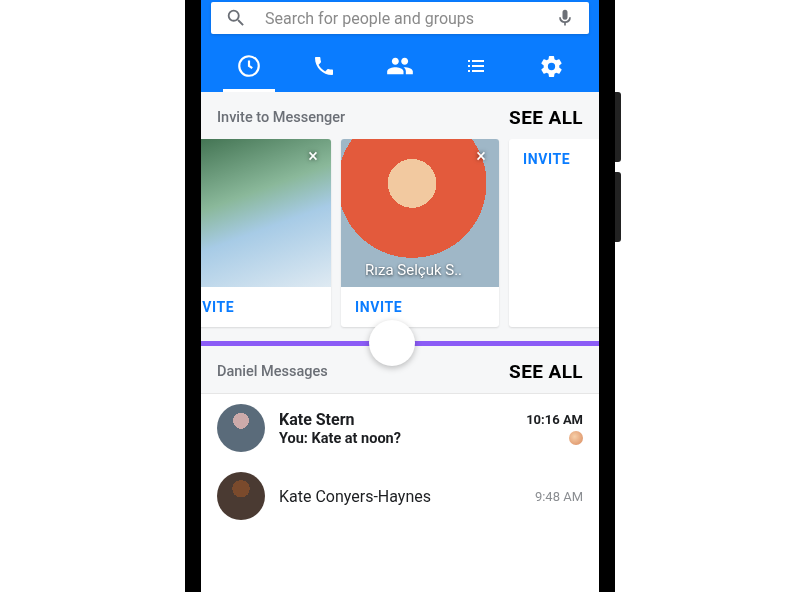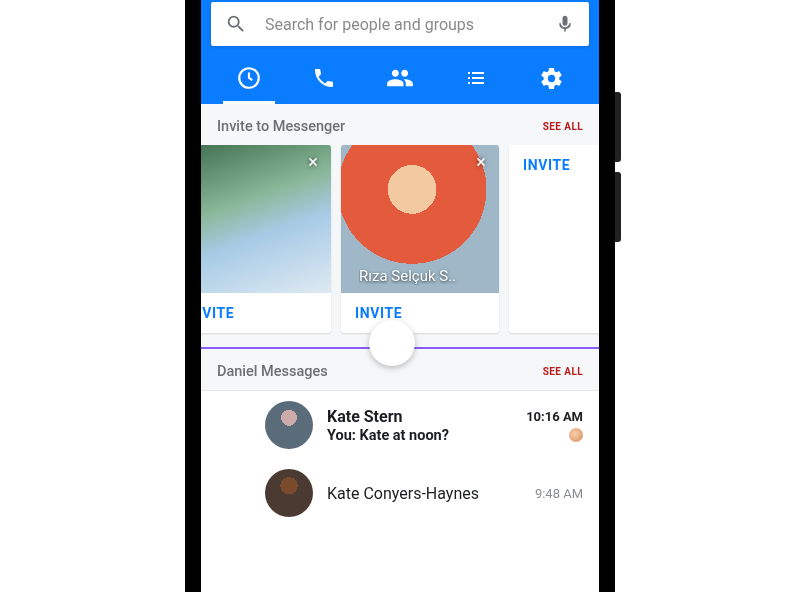--- a/index.html
+++ b/index.html
@@ -38,21 +38,21 @@
     display: flex;
     flex-direction: column;
   }
   .header {
     background: #0a7cff;
     padding: 10px 10px 0 10px;
   }
   .search-bar {
     background: #fff;
     border-radius: 2px;
-    height: 44px;
+    height: 32px;
     display: flex;
     align-items: center;
     padding: 0 14px;
     box-shadow: 0 1px 3px rgba(0,0,0,0.15);
   }
   .search-bar svg { flex-shrink: 0; }
   .search-placeholder {
     flex: 1;
     color: #8a8a8a;
     font-size: 16px;
@@ -77,36 +77,36 @@
     content: "";
     position: absolute;
     bottom: 0;
     left: 12px;
     right: 12px;
     height: 3px;
     background: #fff;
   }
   .section {
     background: #f6f7f8;
-    border-bottom: 2px solid #8b5cf6;
+    border-bottom: 5px solid #8b5cf6;
   }
   .section-header {
     display: flex;
     justify-content: space-between;
     align-items: center;
     padding: 14px 16px 10px 16px;
   }
   .section-title {
     color: #6b6f76;
     font-size: 14.5px;
     font-weight: 500;
   }
   .see-all {
-    color: #b91c1c;
-    font-size: 10px;
+    color: #000000;
+    font-size: 19px;
     font-weight: 700;
     letter-spacing: 0.4px;
   }
   .invite-scroller {
     display: flex;
     gap: 10px;
     padding: 0 0 14px 0;
     overflow: hidden;
     margin-left: -28px;
   }
@@ -130,21 +130,21 @@
     top: 8px; right: 8px;
     width: 20px; height: 20px;
     color: #fff;
     font-size: 18px;
     line-height: 18px;
     text-align: center;
     text-shadow: 0 0 4px rgba(0,0,0,0.6);
   }
   .invite-photo .name {
     position: absolute;
-    left: 18px; bottom: 8px; right: 10px;
+    left: 24px; bottom: 8px; right: 10px;
     color: #fff;
     font-size: 15px;
     text-shadow: 0 1px 3px rgba(0,0,0,0.7);
     white-space: nowrap;
     overflow: hidden;
     text-overflow: ellipsis;
   }
   .invite-btn {
     color: #0a7cff;
     font-weight: 700;
@@ -165,21 +165,20 @@
     background: #fff;
     box-shadow: 0 2px 6px rgba(0,0,0,0.25);
     left: 184px;
     top: 328px;
     pointer-events: none;
   }
 
   .messages {
     background: #fff;
     flex: 1;
-    padding-left: 48px;
   }
   .msg-row {
     display: flex;
     align-items: center;
     padding: 10px 16px;
     gap: 14px;
   }
   .avatar {
     width: 48px; height: 48px;
     border-radius: 50%;

